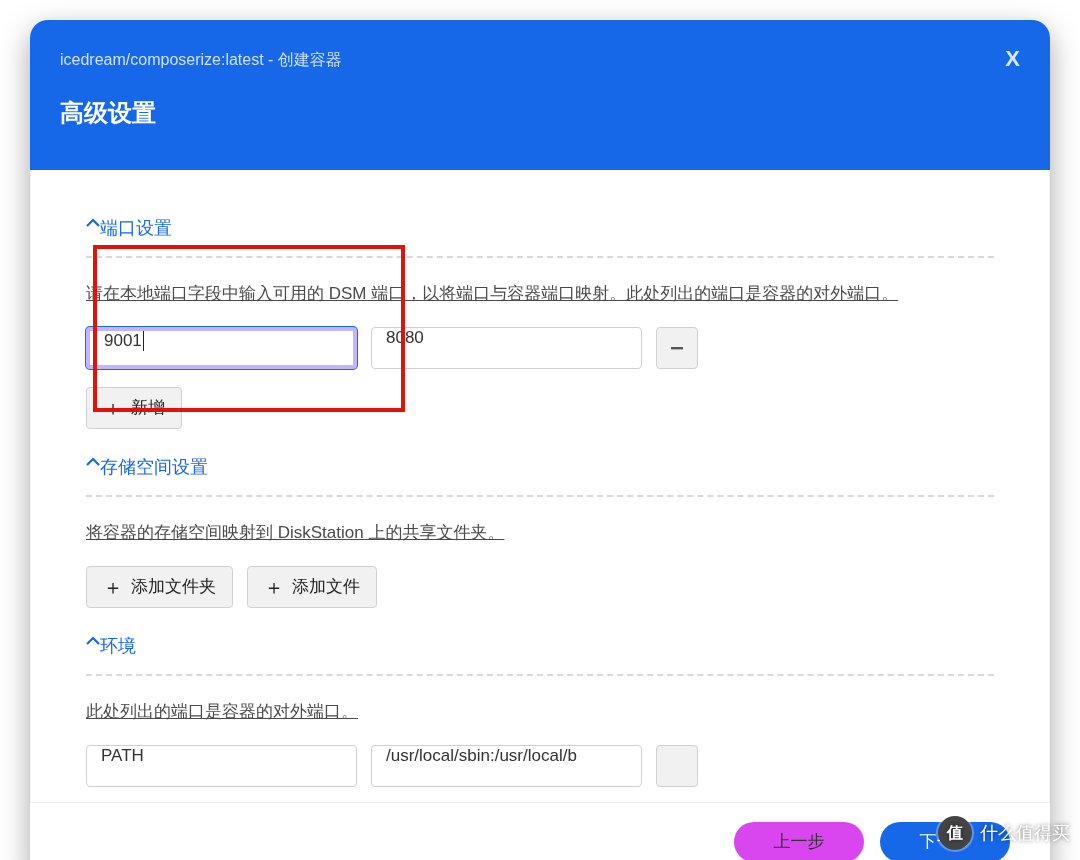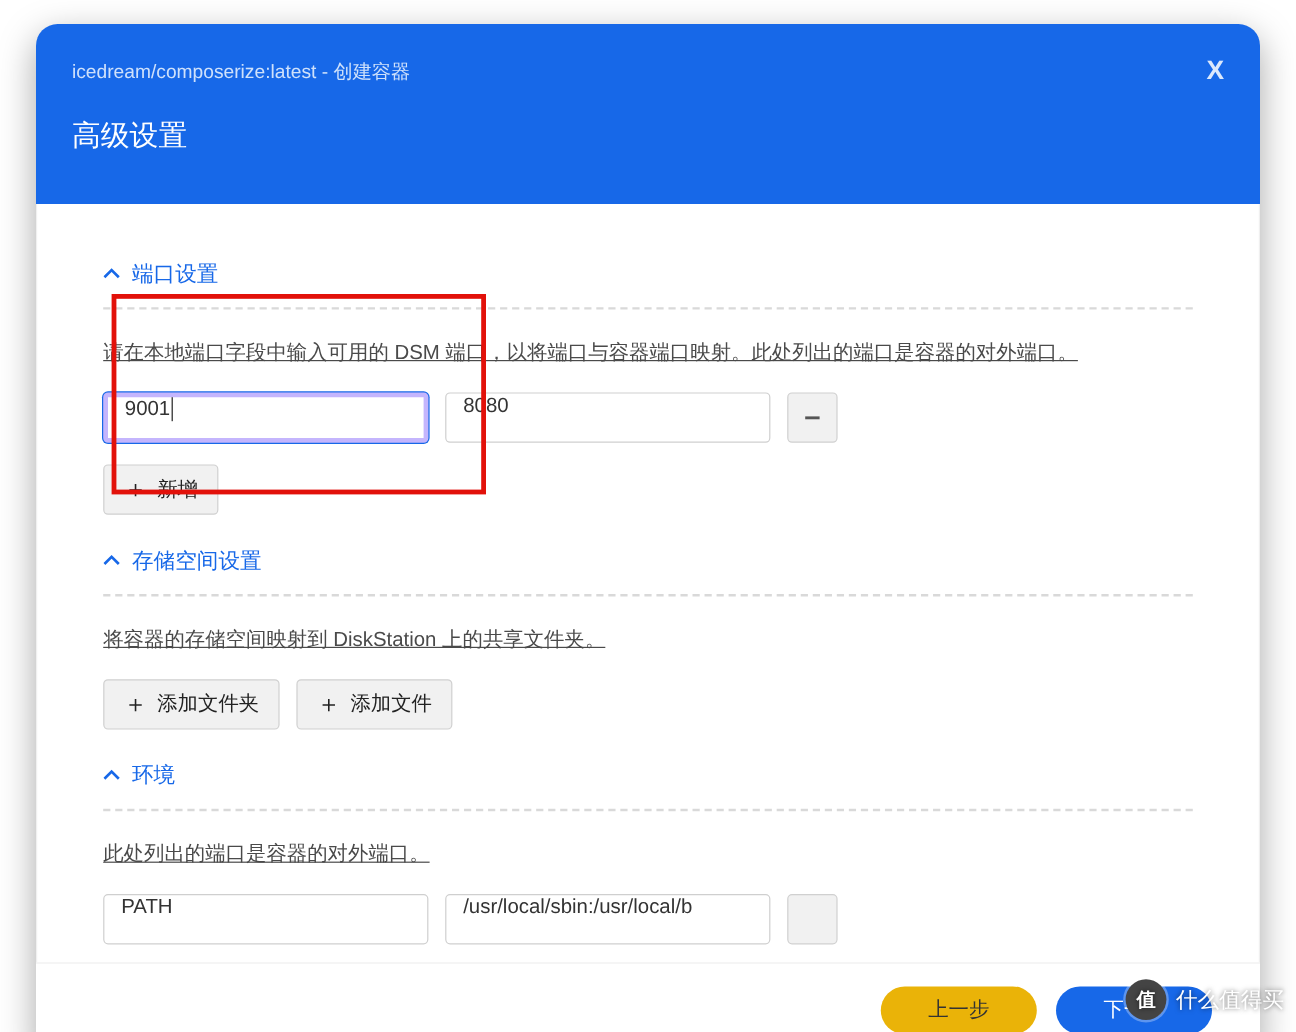--- a/index.html
+++ b/index.html
@@ -12,32 +12,32 @@
     display:flex; flex-direction:column;
   }
   .header {
     background:#1768e8; color:#fff; padding: 0 30px; height:150px;
     position:relative;
   }
   .header-subtitle {
     font-size:16px; color:#cfe1fb; padding-top:30px; font-weight:500;
   }
   .header-title {
-    font-size:24px; font-weight:400; padding-top:26px;
+    font-size:24px; font-weight:700; padding-top:26px;
   }
   .close-x {
     position:absolute; top:26px; right:30px; font-size:22px; font-weight:800;
     color:#dbe8fc; cursor:pointer;
   }
   .body {
     flex:1; overflow:auto; padding: 20px 56px 0 56px;
   }
   .section { padding-top:26px; }
   .sec-head {
-    display:flex; align-items:center; gap:10px; color:#1768e8; font-size:18px; font-weight:500;
+    display:flex; color:#1768e8; font-size:18px; font-weight:500;
     cursor:pointer;
   }
   .sec-head .chev { display:inline-block; width:14px; height:14px; }
   .sec-head .chev svg { display:block; }
   .dashed {
     border:none; border-top:2px dashed #d9d9d9; margin-top:16px;
   }
   .sec-desc { color:#4a4a4a; font-size:17px; margin-top:22px; line-height:1.7;text-decoration:underline; }
   .row { display:flex; gap:14px; align-items:center; margin-top:18px; }
   .input {
@@ -64,21 +64,21 @@
   .env-val { width:271px; }
   .footer {
     height:78px; border-top:1px solid #eee; display:flex; align-items:center;
     justify-content:flex-end; padding:0 40px; gap:16px; background:#fff;
   }
   .btn {
     height:40px; min-width:130px; border-radius:20px; font-size:17px;
     display:flex; align-items:center; justify-content:center; cursor:pointer;
     border:none;
   }
-  .btn-secondary { background:#eab308; color:#333; }
+  .btn-secondary { background:#d946ef; color:#333; }
   .btn-primary { background:#1768e8; color:#fff; }
   .annotation {
     position:absolute; border:4px solid #e2110a; pointer-events:none;
     left:63px; top:225px; width:312px; height:167px;
   }
   .watermark {
     position:absolute; right:10px; bottom:10px; display:flex; align-items:center; gap:8px;
     color:#fff; font-size:18px; text-shadow:0 0 4px rgba(0,0,0,0.6);
   }
   .watermark .circ {

